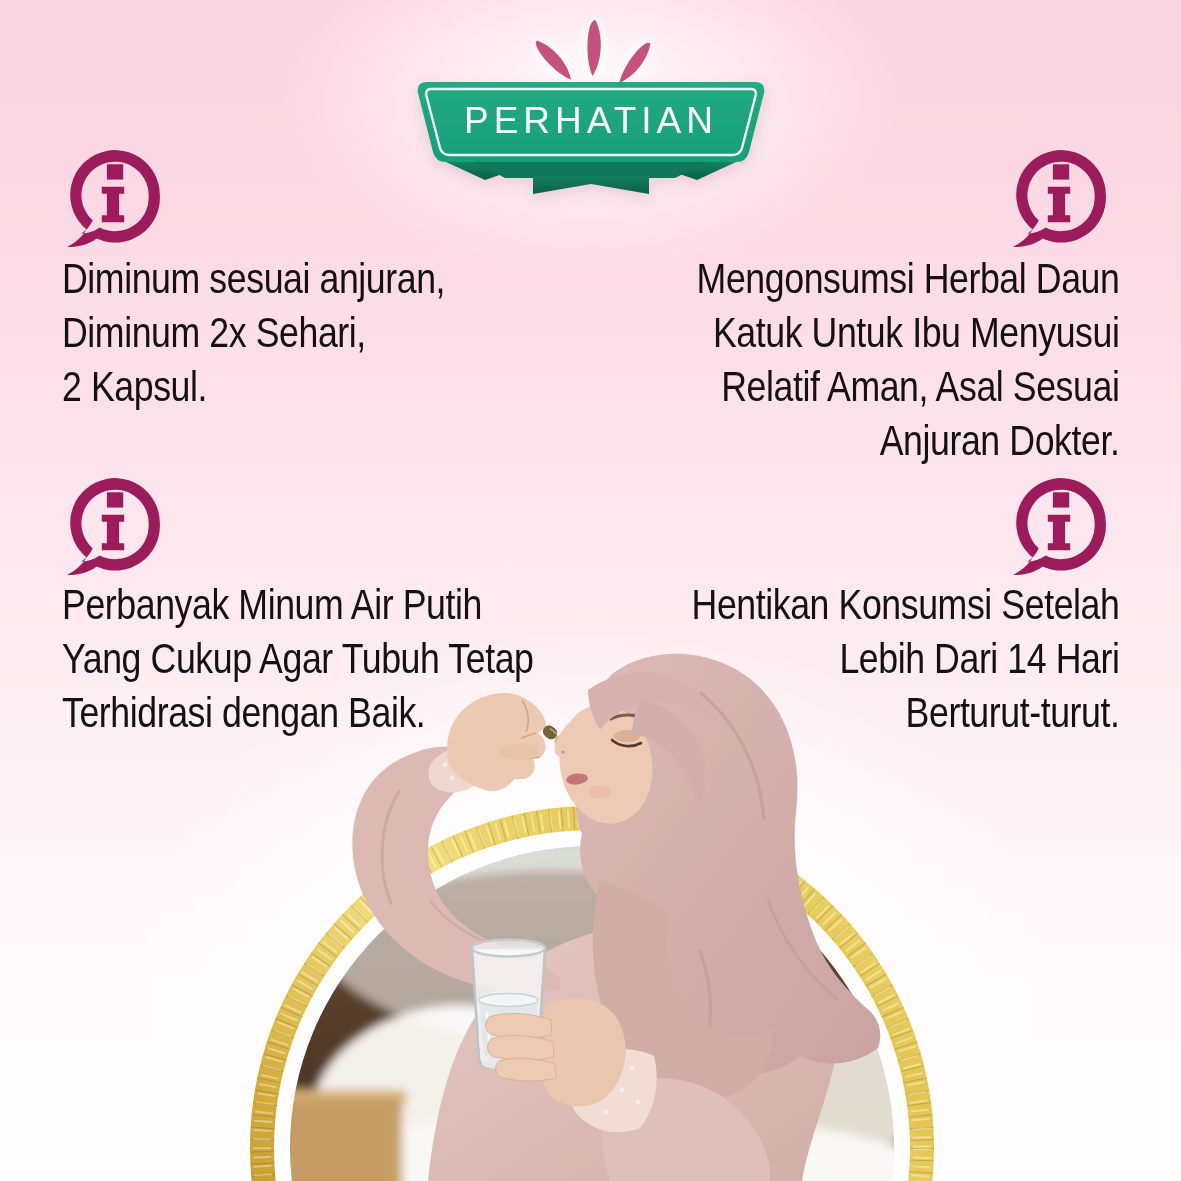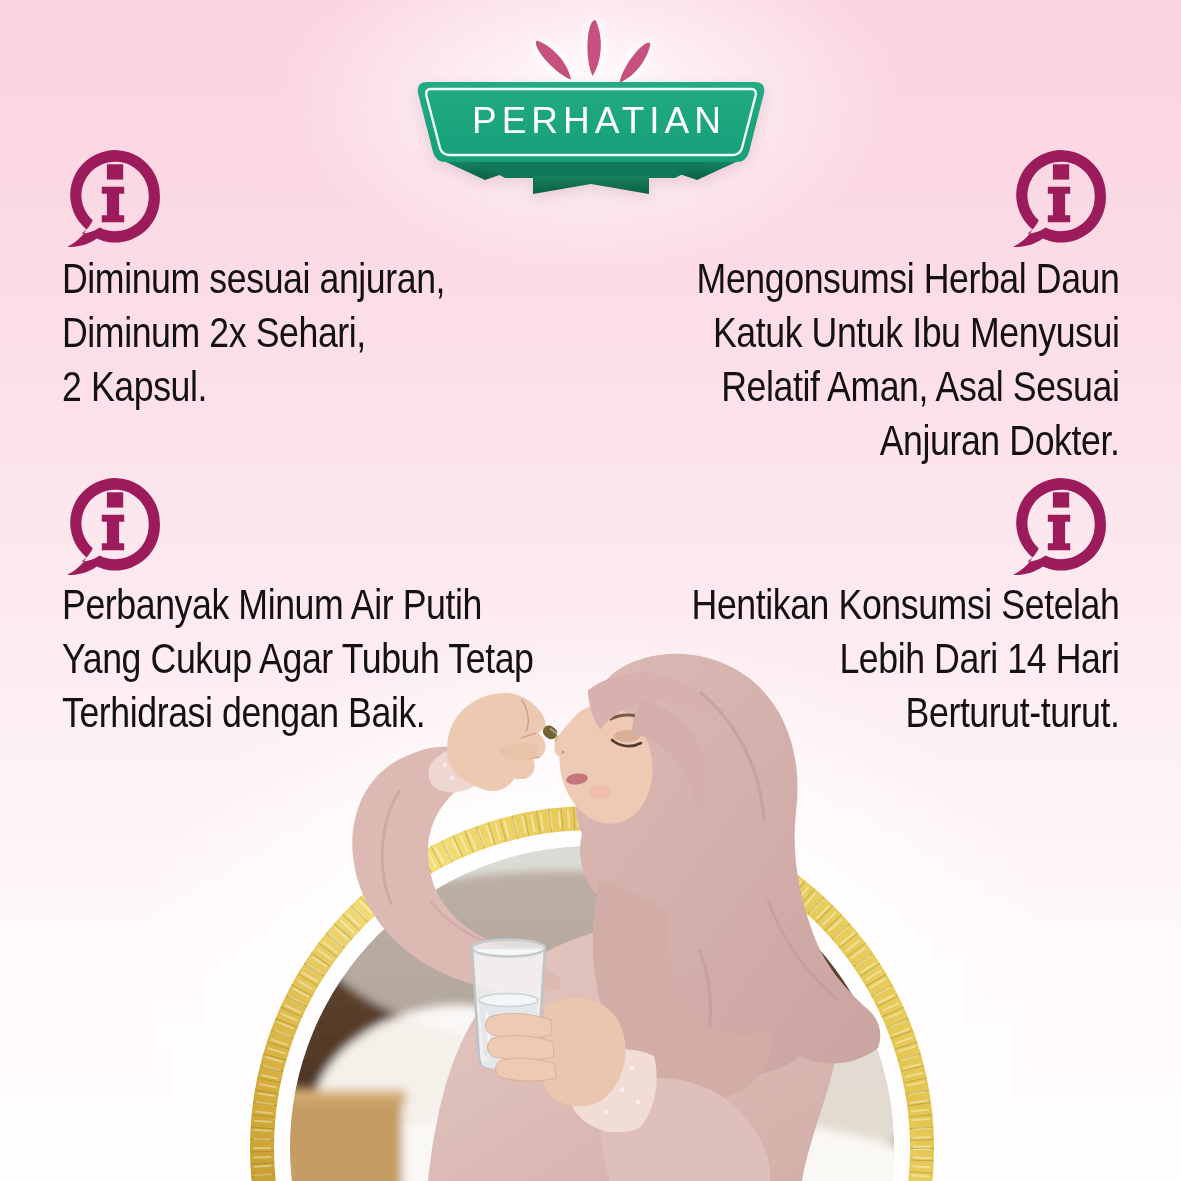--- a/index.html
+++ b/index.html
@@ -13,21 +13,21 @@
   }
   
   .petals{
     position:absolute;left:488px;top:8px;width:208px;height:100px;
     filter:drop-shadow(0 0 4px #fff) drop-shadow(0 0 9px rgba(255,255,255,.95));
   }
   
   .banner-wrap{position:absolute;left:413px;top:80px;width:356px;height:140px;}
   .banner-svg{position:absolute;left:0;top:0;filter:drop-shadow(0 5px 7px rgba(120,50,80,.15));}
   .banner-title{
-    position:absolute;left:8px;top:20px;width:356px;text-align:center;
+    position:absolute;left:0;top:20px;width:356px;text-align:center;
     color:#fff;font-size:37px;letter-spacing:5px;font-weight:400;
   }
   
   .info-icon{position:absolute;width:106px;height:112px;}
   .icon-tl{left:60px;top:148px;}
   .icon-tr{left:1006px;top:148px;}
   .icon-bl{left:60px;top:476px;}
   .icon-br{left:1006px;top:476px;}
   .info-text{
     position:absolute;color:var(--text,#151112);

